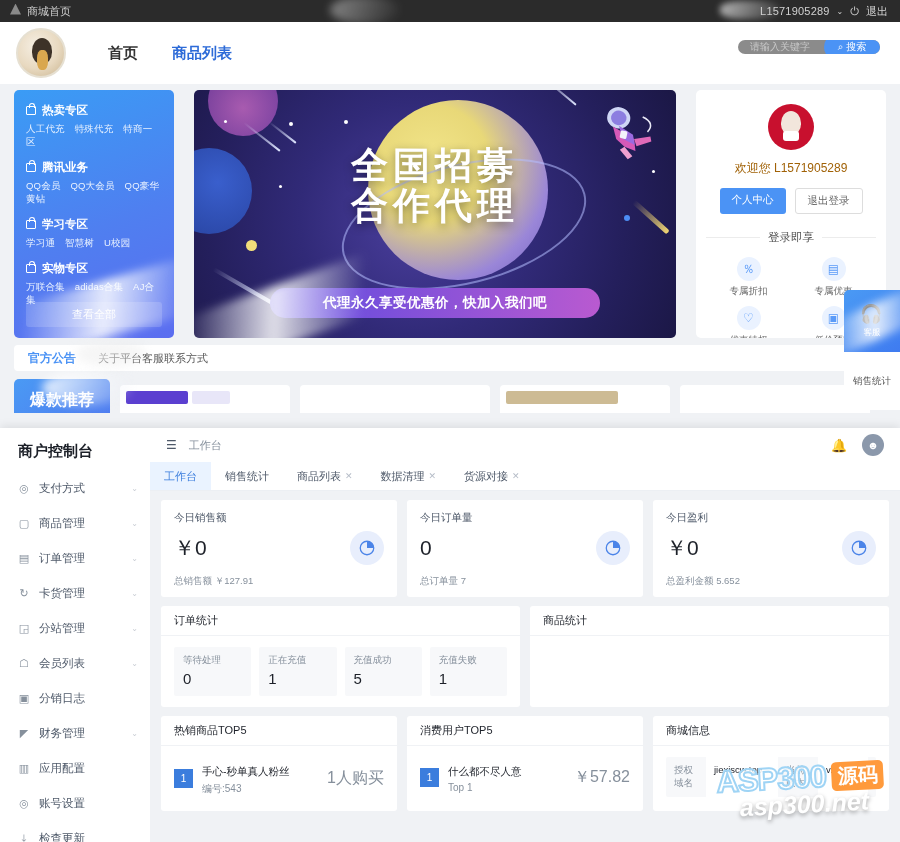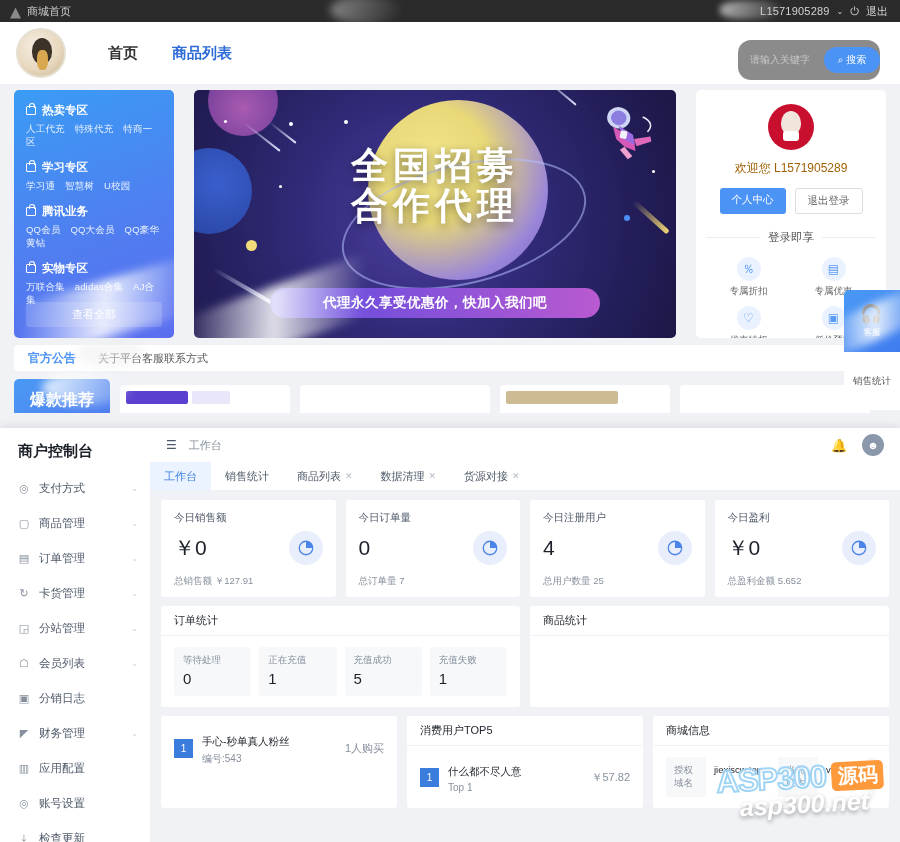--- a/index.html
+++ b/index.html
@@ -10,21 +10,21 @@
     overflow: hidden;
     position: relative;
   }
 
   
   .topbar {
     height: 22px; background: #2b2b2b; color: #cfcfcf;
     display: flex; align-items: center; padding: 0 10px;
     font-size: 11px; position: relative;
   }
-  .topbar .tb-left { display: flex; align-items: flex-end; gap: 6px; }
+  .topbar .tb-left { display: flex; align-items: flex-start; gap: 6px; }
   .tb-logo {
     width: 11px; height: 11px; background: #8a8a8a;
     clip-path: polygon(50% 0, 100% 100%, 0 100%);
   }
   .topbar .tb-right {
     position: absolute; right: 12px; display: flex; align-items: center; gap: 7px;
     font-size: 11px; color: #d2d2d2;
   }
   .tb-user { letter-spacing: .2px; }
   .tb-caret { font-size: 8px; }
@@ -56,21 +56,21 @@
   }
   .avatar-logo::after {
     content:""; position:absolute; left:19px; top:20px; width:11px; height:20px;
     border-radius: 40%; background:#d9a74f;
   }
   .nav-links { display: flex; gap: 34px; margin-left: 42px; }
   .nav-link { font-size: 15px; color: #333; cursor: pointer; font-weight: 600; }
   .nav-link.active { color: #2d6bd8; }
   .searchbox {
     position: absolute; right: 20px; top: 18px;
-    width: 142px; height: 40px; background: #8b8b8b; border-radius: 13px;
+    width: 142px; height: 14px; background: #8b8b8b; border-radius: 13px;
     display: flex; align-items: center; padding-left: 12px; overflow: hidden;
   }
   .searchbox .ph { font-size: 10px; color: #c7c7c7; flex: 1; }
   .search-btn {
     width: 56px; height: 26px; background: #4b93f5; border-radius: 13px;
     display: flex; align-items: center; justify-content: center;
     gap: 3px; color: #fff; font-size: 10px;
   }
 
   
@@ -289,21 +289,21 @@
 
   .bottom-row { display: flex; gap: 10px; margin-top: 9px; }
   .rank-item { display: flex; align-items: center; gap: 9px; padding: 4px 0; }
   .rank-no {
     width: 19px; height: 19px; background: #3b7ddd; color: #fff; font-size: 10px;
     display: flex; align-items: center; justify-content: center; flex: 0 0 19px;
   }
   .rank-main { flex: 1; min-width: 0; }
   .rank-t1 { font-size: 10.5px; color: #1d2129; }
   .rank-t2 { font-size: 10px; color: #86909c; margin-top: 3px; }
-  .rank-right { font-size: 11px; color: #86909c; }
+  .rank-right { font-size: 16px; color: #86909c; }
 
   .info-table { display: flex; background: #f7f8fa; border-radius: 2px; overflow: hidden; }
   .info-cell { padding: 7px 8px; font-size: 9.5px; color: #86909c; }
   .info-cell.val { color: #1d2129; background: #fff; }
 
   
   .wm {
     position: absolute; right: 16px; top: 760px; pointer-events: none;
     transform: rotate(-3deg); z-index: 60;
   }
@@ -386,37 +386,37 @@
       </div>
       <div class="cat-subs">
         <span>人工代充</span>
         <span>特殊代充</span>
         <span>特商一区</span>
       </div>
     </div>
     <div class="cat-group">
       <div class="cat-title">
         <span class="cat-ico"></span>
+        <span>腾讯业务</span>
+      </div>
+      <div class="cat-subs">
+        <span>QQ会员</span>
+        <span>QQ大会员</span>
+        <span>QQ豪华黄钻</span>
+      </div>
+    </div>
+    <div class="cat-group">
+      <div class="cat-title">
+        <span class="cat-ico"></span>
         <span>学习专区</span>
       </div>
       <div class="cat-subs">
         <span>学习通</span>
         <span>智慧树</span>
         <span>U校园</span>
-      </div>
-    </div>
-    <div class="cat-group">
-      <div class="cat-title">
-        <span class="cat-ico"></span>
-        <span>腾讯业务</span>
-      </div>
-      <div class="cat-subs">
-        <span>QQ会员</span>
-        <span>QQ大会员</span>
-        <span>QQ豪华黄钻</span>
       </div>
     </div>
     <div class="cat-group">
       <div class="cat-title">
         <span class="cat-ico"></span>
         <span>实物专区</span>
       </div>
       <div class="cat-subs">
         <span>万联合集</span>
         <span>adidas合集</span>
@@ -633,33 +633,20 @@
             <span class="stat-ico">
               <svg width="18" height="18" viewBox="0 0 20 20">
                   <circle cx="10" cy="10" r="7.5" fill="none" stroke="#4b84e8" stroke-width="1.4"></circle>
                   <path d="M10 10 L10 2.5 A7.5 7.5 0 0 1 17.5 10 Z" fill="#4b84e8"></path>
                 </svg>
             </span>
           </div>
           <div class="stat-foot">总订单量 7</div>
         </div>
         <div class="stat-card">
-          <div class="stat-label">今日注册用户</div>
-          <div class="stat-mid">
-            <span class="stat-value">4</span>
-            <span class="stat-ico">
-              <svg width="18" height="18" viewBox="0 0 20 20">
-                  <circle cx="10" cy="10" r="7.5" fill="none" stroke="#4b84e8" stroke-width="1.4"></circle>
-                  <path d="M10 10 L10 2.5 A7.5 7.5 0 0 1 17.5 10 Z" fill="#4b84e8"></path>
-                </svg>
-            </span>
-          </div>
-          <div class="stat-foot">总用户数量 25</div>
-        </div>
-        <div class="stat-card">
           <div class="stat-label">今日盈利</div>
           <div class="stat-mid">
             <span class="stat-value">￥0</span>
             <span class="stat-ico">
               <svg width="18" height="18" viewBox="0 0 20 20">
                   <circle cx="10" cy="10" r="7.5" fill="none" stroke="#4b84e8" stroke-width="1.4"></circle>
                   <path d="M10 10 L10 2.5 A7.5 7.5 0 0 1 17.5 10 Z" fill="#4b84e8"></path>
                 </svg>
             </span>
           </div>
@@ -691,20 +678,21 @@
             </div>
           </div>
         </div>
         <div class="panel">
           <div class="panel-head">商品统计</div>
         </div>
       </div>
 
       <div class="bottom-row">
         <div class="panel">
+          <div class="panel-head">热销商品TOP5</div>
           <div class="panel-body">
             <div class="rank-item">
               <span class="rank-no">1</span>
               <span class="rank-main">
                 <span class="rank-t1">手心-秒单真人粉丝</span>
                 <div class="rank-t2">编号:543</div>
               </span>
               <span class="rank-right">1人购买</span>
             </div>
           </div>

